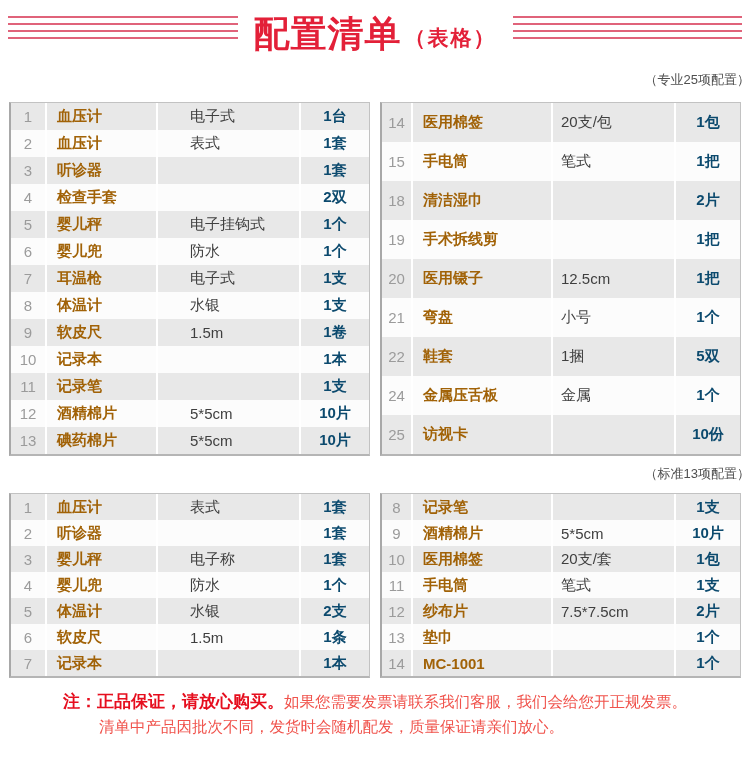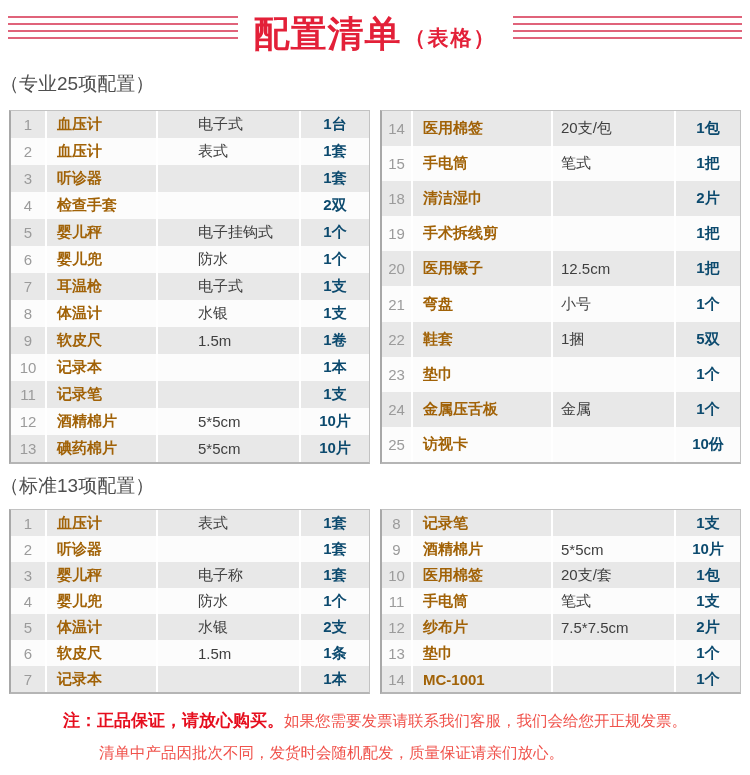--- a/index.html
+++ b/index.html
@@ -37,23 +37,23 @@
     white-space: nowrap;
     color: #e32038;
     font-weight: bold;
     line-height: 1;
   }
   .page-title .main { font-size: 36px; letter-spacing: 1px; }
   .page-title .suffix { font-size: 21px; margin-left: 3px; letter-spacing: 2px; padding-top: 6px; }
 
   
   .caption {
-    text-align: left;
+    text-align: right;
     color: #4f4f4f;
-    font-size: 19px;
+    font-size: 13px;
     font-weight: normal;
     margin: 0;
   }
   .caption-1 { margin: 17px 0 13px 0; }
   .caption-2 { margin: 9px 0 10px 0; }
 
   
   .pair {
     display: flex;
     justify-content: space-between;
@@ -86,29 +86,29 @@
     white-space: nowrap;
   }
   .tbl-compact td { height: 26px; }
   .tbl tr:nth-child(odd) td  { background: #e8e8e8; }
   .tbl tr:nth-child(even) td { background: #fcfcfc; }
   .tbl td + td { border-left: 2px solid #ffffff; }
 
   .tbl td.no   { text-align: center; color: #9b9b9b; }
   .tbl td.name { font-weight: bold; color: #a16207; padding-left: 10px; }
   .tbl td.spec { color: #3f3f3f; }
-  .tbl-left  td.spec { padding-left: 40px; }
+  .tbl-left  td.spec { padding-left: 32px; }
   .tbl-right td.spec { padding-left: 8px; }
   .tbl td.qty  { font-weight: bold; color: #0c4a6e; text-align: center; }
 
   
   .note {
     margin: 13px auto 6px auto;
     width: fit-content;
-    line-height: 28px;
+    line-height: 21px;
   }
   .note-prefix, .note-bold {
     color: #e60e1e;
     font-weight: bold;
     font-size: 17px;
   }
   .note-rest, .note-line2 {
     color: #f0524b;
     font-size: 15.5px;
   }
@@ -271,26 +271,20 @@
           <td class="spec">小号</td>
           <td class="qty">1个</td>
         </tr>
         <tr>
           <td class="no">22</td>
           <td class="name">鞋套</td>
           <td class="spec">1捆</td>
           <td class="qty">5双</td>
         </tr>
         <tr>
-          <td class="no">23</td>
-          <td class="name">垫巾</td>
-          <td class="spec"></td>
-          <td class="qty">1个</td>
-        </tr>
-        <tr>
           <td class="no">24</td>
           <td class="name">金属压舌板</td>
           <td class="spec">金属</td>
           <td class="qty">1个</td>
         </tr>
         <tr>
           <td class="no">25</td>
           <td class="name">访视卡</td>
           <td class="spec"></td>
           <td class="qty">10份</td>

